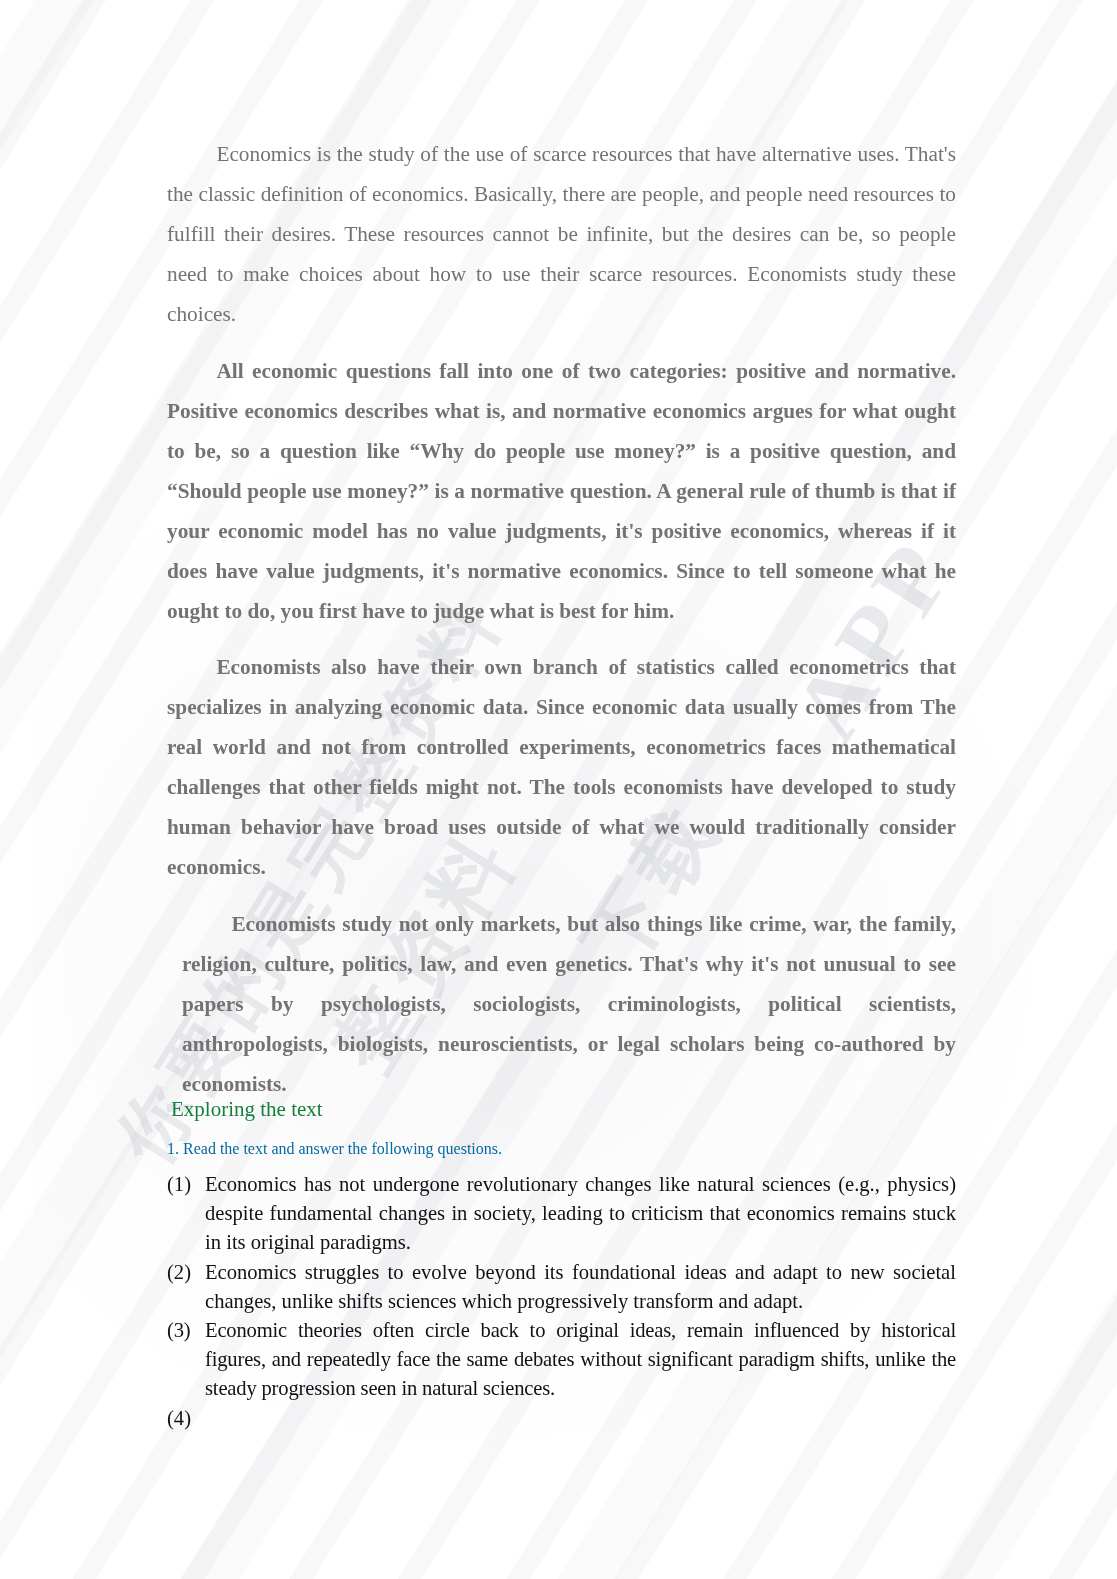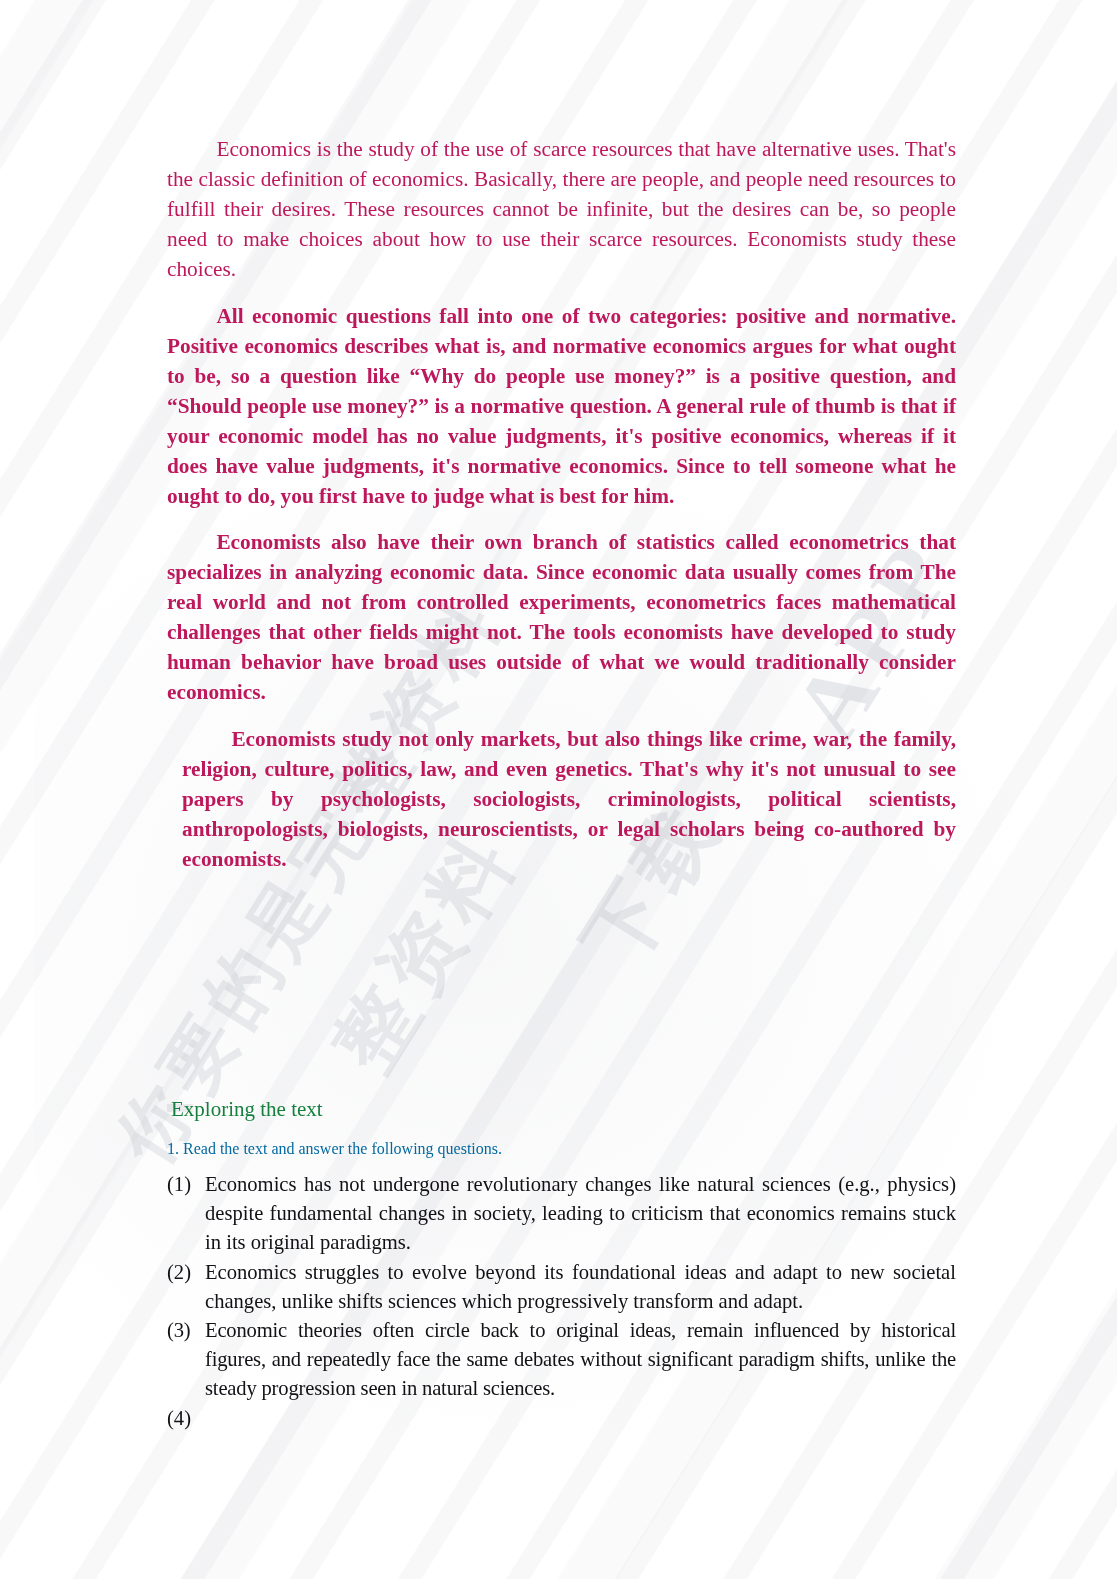--- a/index.html
+++ b/index.html
@@ -110,22 +110,22 @@
     top: 134px;
     width: 789px;
   }
 
   p.para {
     margin: 0 0 0px 0;
     text-align: justify;
     text-justify: inter-word;
     text-indent: 2.32em;
     font-size: 21.3px;
-    line-height: 30px;
-    color: #be185d;
+    line-height: 40px;
+    color: #737373;
     hyphens: none;
   }
   p.para + p.para {
     margin-top: 16.5px;
     font-weight: bold;
   }
   p.para:last-child {
     text-align: justify;
     margin-left: 15px;
   }

